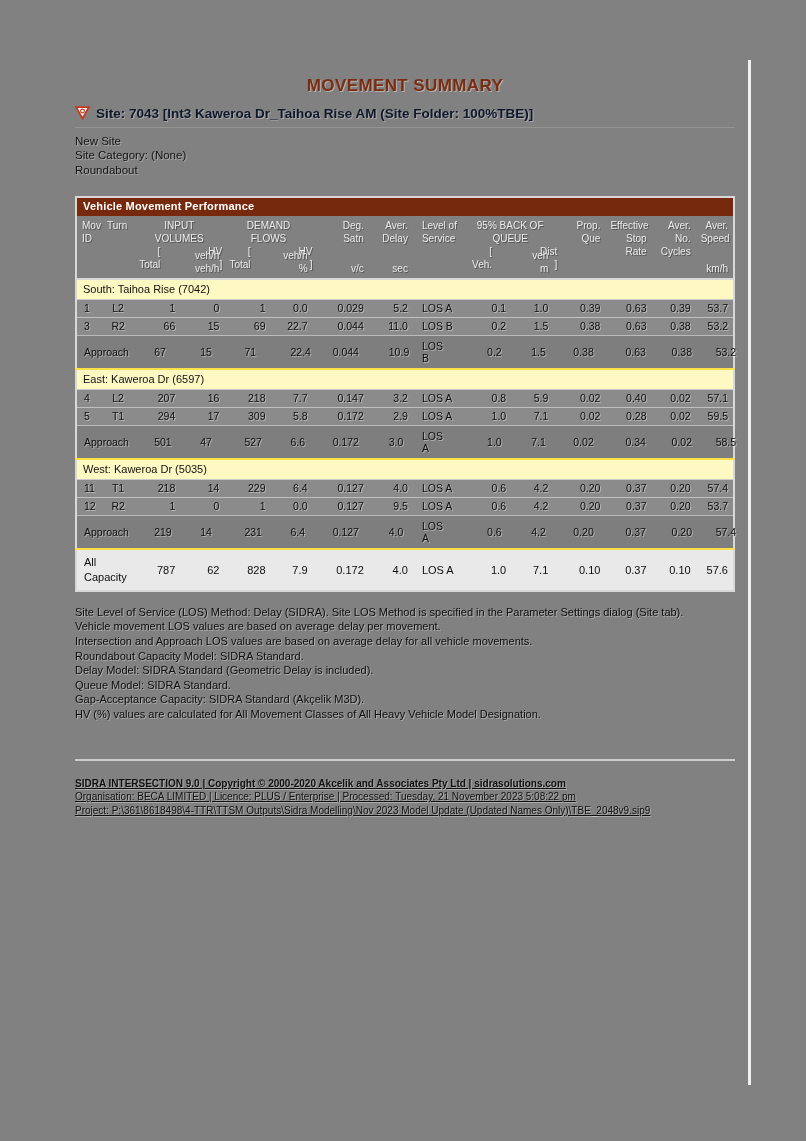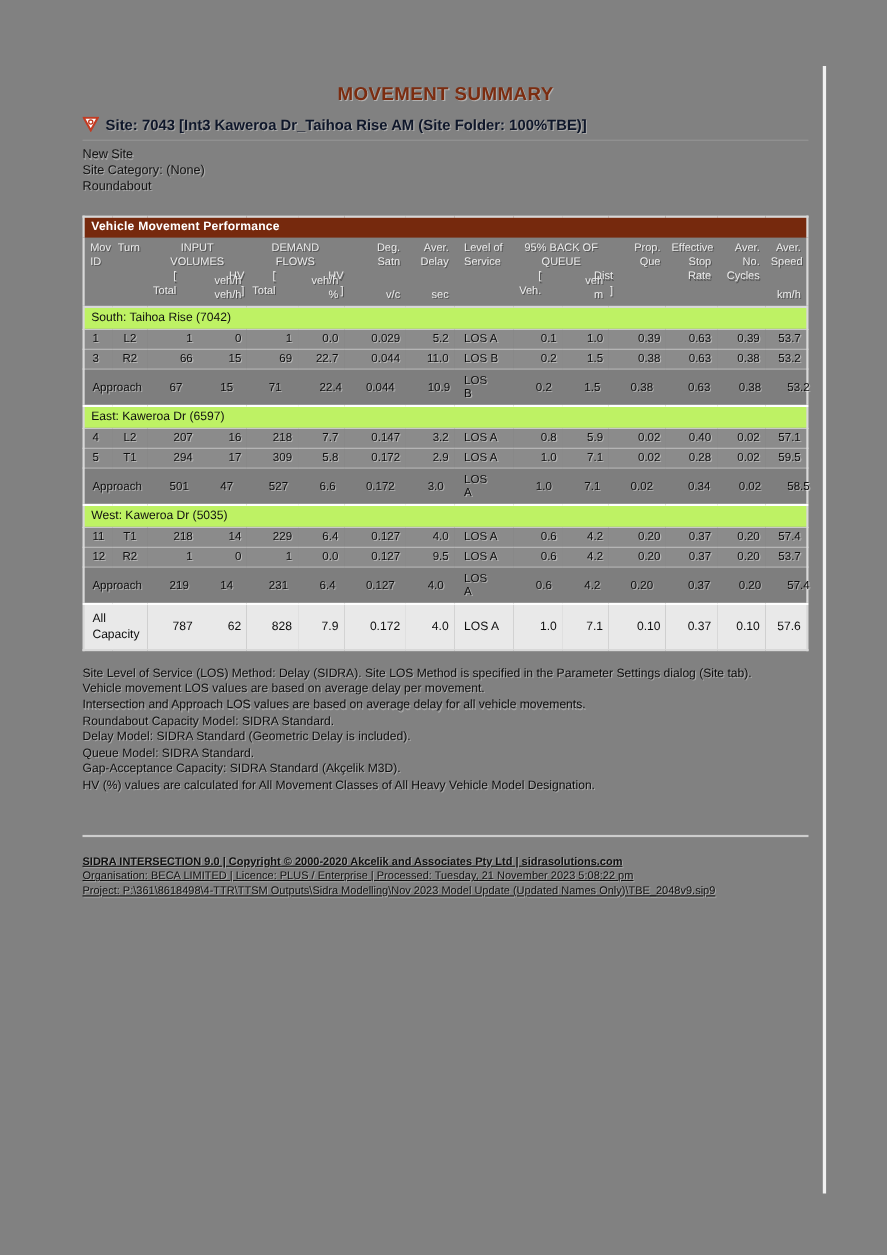--- a/index.html
+++ b/index.html
@@ -48,39 +48,39 @@
   .h-num .hname{text-align:right;}
   .h-los{text-align:left;padding-left:9px !important;}
   .h-grp .hgrp{text-align:center;}
   .hsub{display:flex;gap:48px;}
   .hsub span{flex:1;text-align:right;}
   .hunits{position:absolute;left:5px;right:5px;bottom:3px;display:flex;flex-direction:column;}
   .hunits span{flex:1;text-align:right;}
   .hunit{position:absolute;right:5px;bottom:3px;text-align:right;}
 
   tr.band td{
-    background:#bef264;color:#101010;font-size:11px;
+    background:#fef9c3;color:#101010;font-size:11px;
     padding:3px 6px 4px;text-align:left;
     border-top:2px solid #d8d8d8;border-bottom:1px solid #c9c9c9;
   }
   tr.mrow td{
     background:#8b8b8b;color:#0e0e0e;font-size:10.5px;
     padding:2px 5px 3px;text-align:right;
     text-shadow:1px 1px 0 rgba(255,255,255,.42);
     border-bottom:1px solid rgba(246,246,246,.5);
   }
   tr.mrow td:nth-child(1){text-align:left;padding-left:7px;}
   tr.mrow td:nth-child(2){text-align:center;}
   tr.mrow td:nth-child(9){text-align:left;padding-left:9px;}
 
   tr.arow td{
     background:#7e7e7e;color:#0e0e0e;font-size:10.5px;
     padding:4px 20px;text-align:right;
     text-shadow:1px 1px 0 rgba(255,255,255,.42);
-    border-top:1px solid #ededed;border-bottom:2px solid #ffffff;
+    border-top:1px solid #ededed;border-bottom:2px solid #fde047;
   }
   tr.arow td:nth-child(1){text-align:left;padding-left:7px;}
   tr.arow td:nth-child(8){text-align:left;padding-left:9px;}
 
   tr.trow td{
     background:#e9e9e9;color:#0d0d0d;font-size:11px;
     padding:5px 5px;text-align:right;vertical-align:middle;
   }
   tr.trow td:nth-child(1){text-align:left;padding-left:7px;line-height:15px;}
   tr.trow td:nth-child(8){text-align:left;padding-left:9px;}

